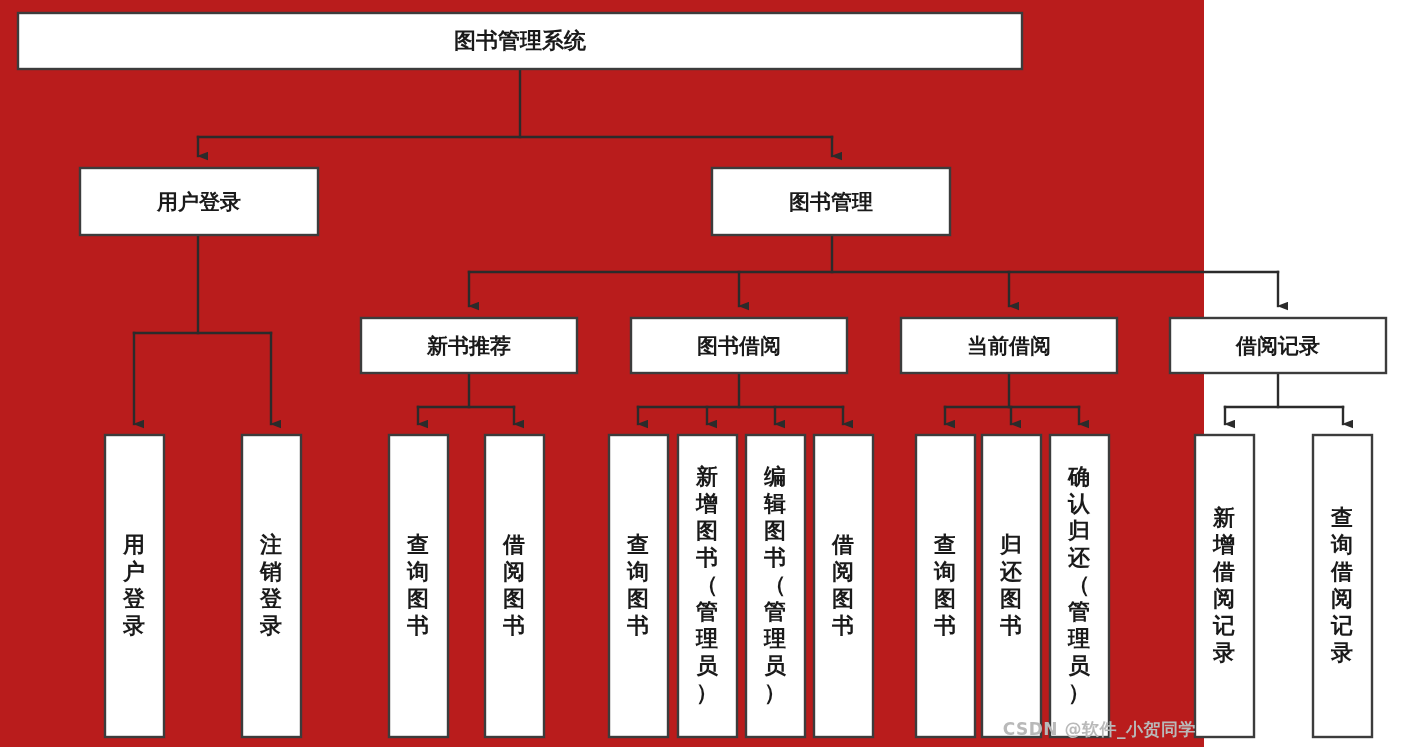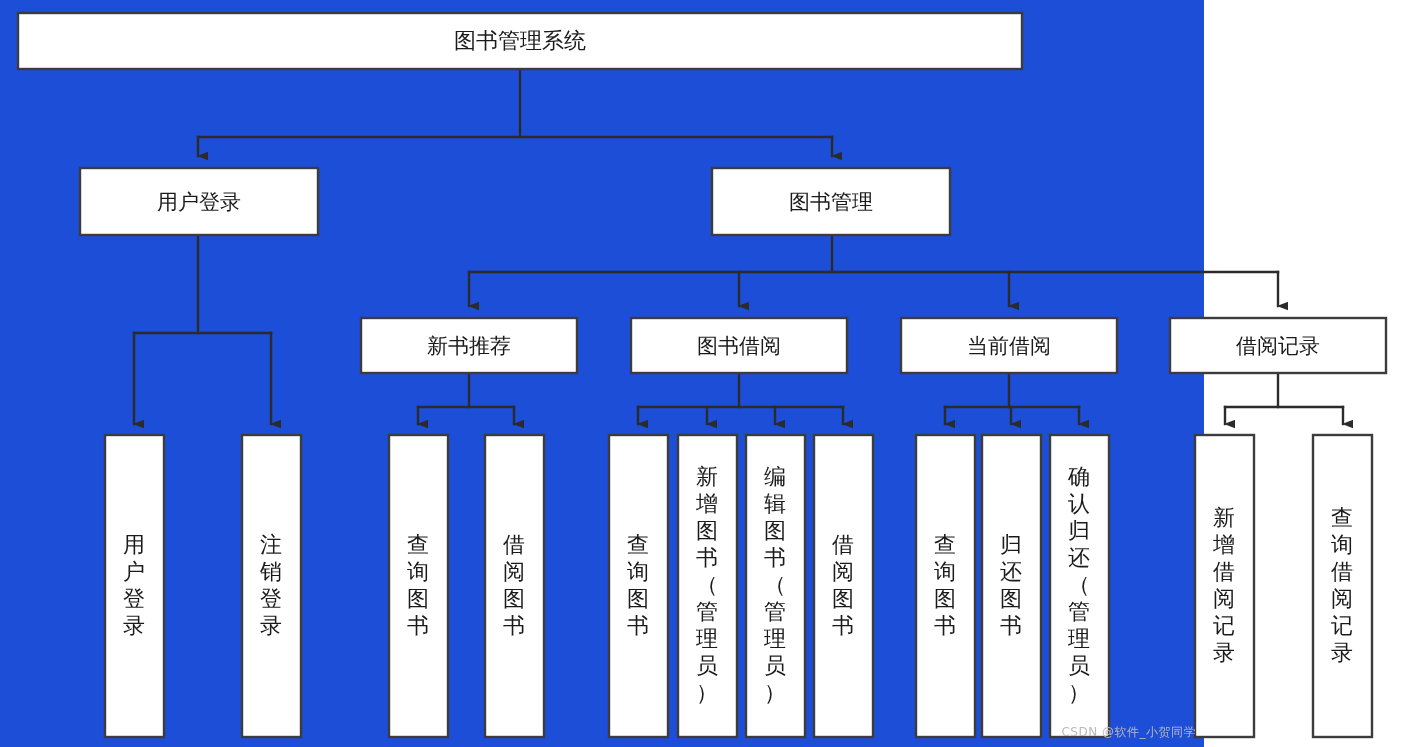--- a/index.html
+++ b/index.html
@@ -10,21 +10,22 @@
   body {
     width: 1405px;
     height: 747px;
     font-family: "DejaVu Sans", "Liberation Sans", sans-serif;
     overflow: hidden;
   }
   #diagram-root {
     position: relative;
     width: 1204px;
     height: 747px;
-    background: #1d4ed8;
+    background: #b91c1c;
+    font-weight: bold;
   }
   svg#tree-svg {
     position: absolute;
     left: 0;
     top: 0;
     width: 1405px;
     height: 747px;
     display: block;
   }
   .node-rect {
@@ -56,21 +57,21 @@
   }
   .edge-arrow {
     fill: #2b2b2b;
     stroke: none;
   }
   .watermark {
     position: absolute;
     right: 8px;
     bottom: 6px;
     font-family: "DejaVu Sans", "Liberation Sans", sans-serif;
-    font-size: 12px;
+    font-size: 17px;
     color: #b9b9b9;
     letter-spacing: 0.5px;
     white-space: nowrap;
     user-select: none;
   }
 </style>
 </head>
 <body>
 
 <div id="diagram-root">

